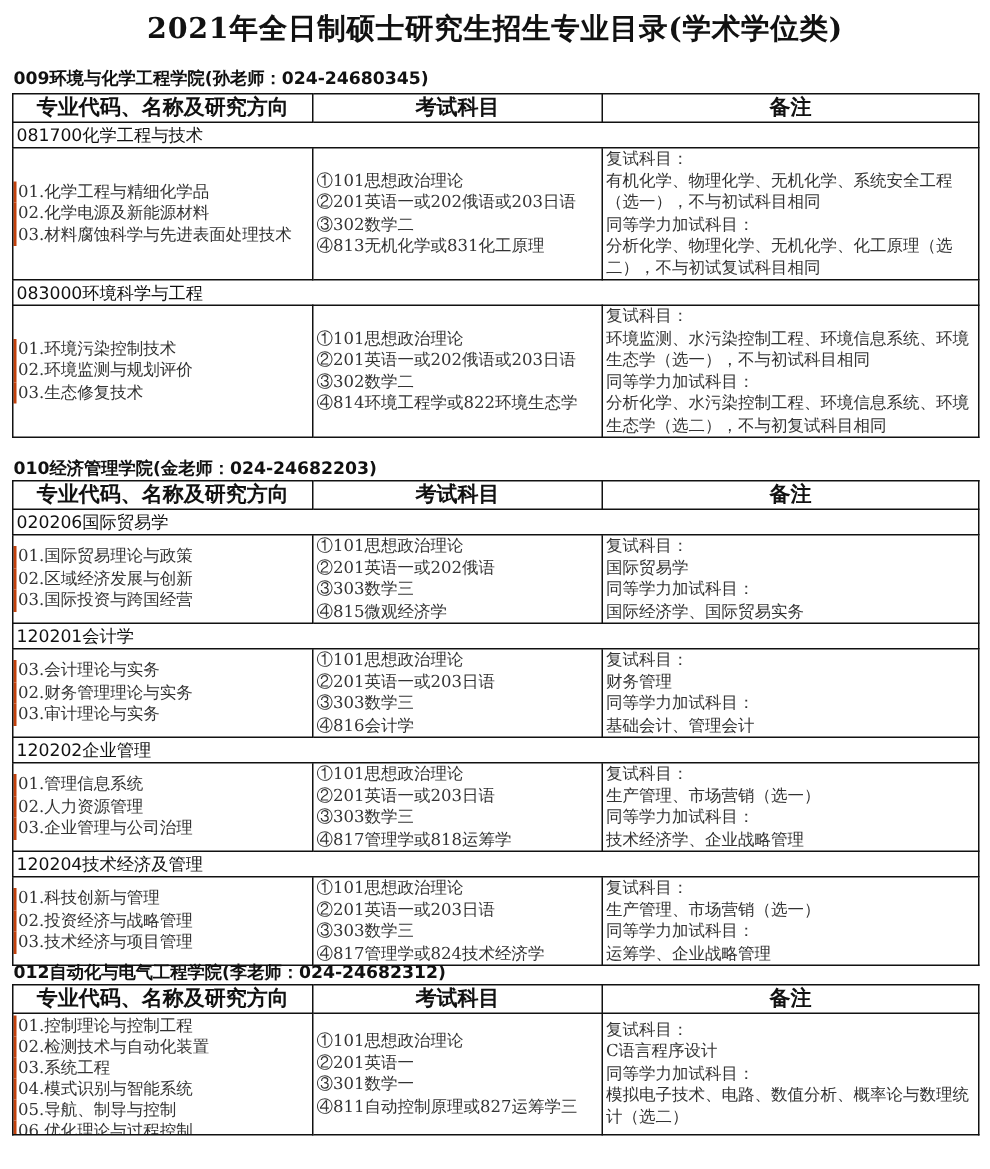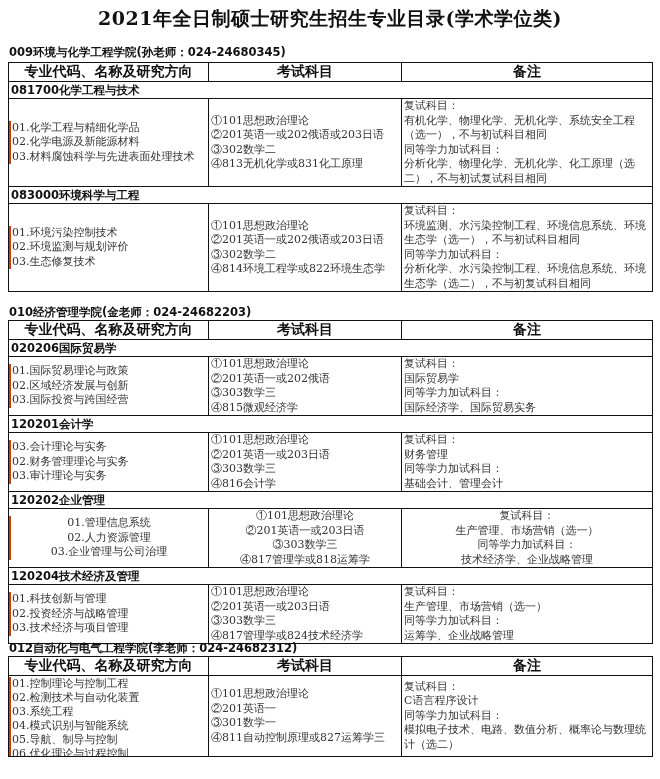--- a/index.html
+++ b/index.html
@@ -5,21 +5,21 @@
   html, body { margin:0; padding:0; background:#ffffff; }
   body { width:660px; height:779px; position:relative; overflow:hidden; font-family:"DejaVu Serif","Liberation Serif",serif; color:#222; }
   .title { position:absolute; left:0; top:6px; width:660px; text-align:center; font-size:19px; font-weight:bold; color:#111; letter-spacing:0.5px; font-family:"DejaVu Serif","Liberation Serif",serif; }
   .college { position:absolute; left:9px; font-size:11.5px; font-weight:bold; color:#111; font-family:"DejaVu Sans","Liberation Sans",sans-serif; }
   table.cat { position:absolute; left:8px; width:644px; border-collapse:collapse; table-layout:fixed; }
   table.cat td, table.cat th { border:1.5px solid #111; padding:0 2px; vertical-align:middle; }
   table.cat col.c1 { width:200px; }
   table.cat col.c2 { width:193px; }
   table.cat col.c3 { width:251px; }
   th { font-size:14px; font-weight:bold; font-family:Liberation Sans, sans-serif; height:16px; text-align:center; color:#111; }
-  td.major { font-size:11.5px; font-weight:bold; font-family:"DejaVu Sans","Liberation Sans",sans-serif; height:16px; color:#111; }
+  td.major { font-size:11.5px; font-weight:normal; font-family:"DejaVu Sans","Liberation Sans",sans-serif; height:16px; color:#111; }
   td.dirs, td.exams, td.notes { font-size:11px; line-height:14.5px; color:#333; }
   td.dirs div { border-left:2px solid #c2410c; padding-left:1px; margin-left:-2px; white-space:nowrap; }
   td.exams div { white-space:nowrap; }
   td.notes { line-height:14.5px; }
 </style>
 </head>
 <body>
 
 <div class="title">2021年全日制硕士研究生招生专业目录(学术学位类)</div>
 
@@ -136,21 +136,21 @@
     <td class="notes">
       <div>复试科目：</div>
       <div>财务管理</div>
       <div>同等学力加试科目：</div>
       <div>基础会计、管理会计</div>
     </td>
   </tr>
   <tr>
         <td class="major" colspan="3">120202企业管理</td>
       </tr>
-  <tr style="height:56px;text-align:center;">
+  <tr style="height:56px;">
     <td class="dirs">
       <div>01.管理信息系统</div>
       <div>02.人力资源管理</div>
       <div>03.企业管理与公司治理</div>
     </td>
     <td class="exams">
       <div>①101思想政治理论</div>
       <div>②201英语一或203日语</div>
       <div>③303数学三</div>
       <div>④817管理学或818运筹学</div>

